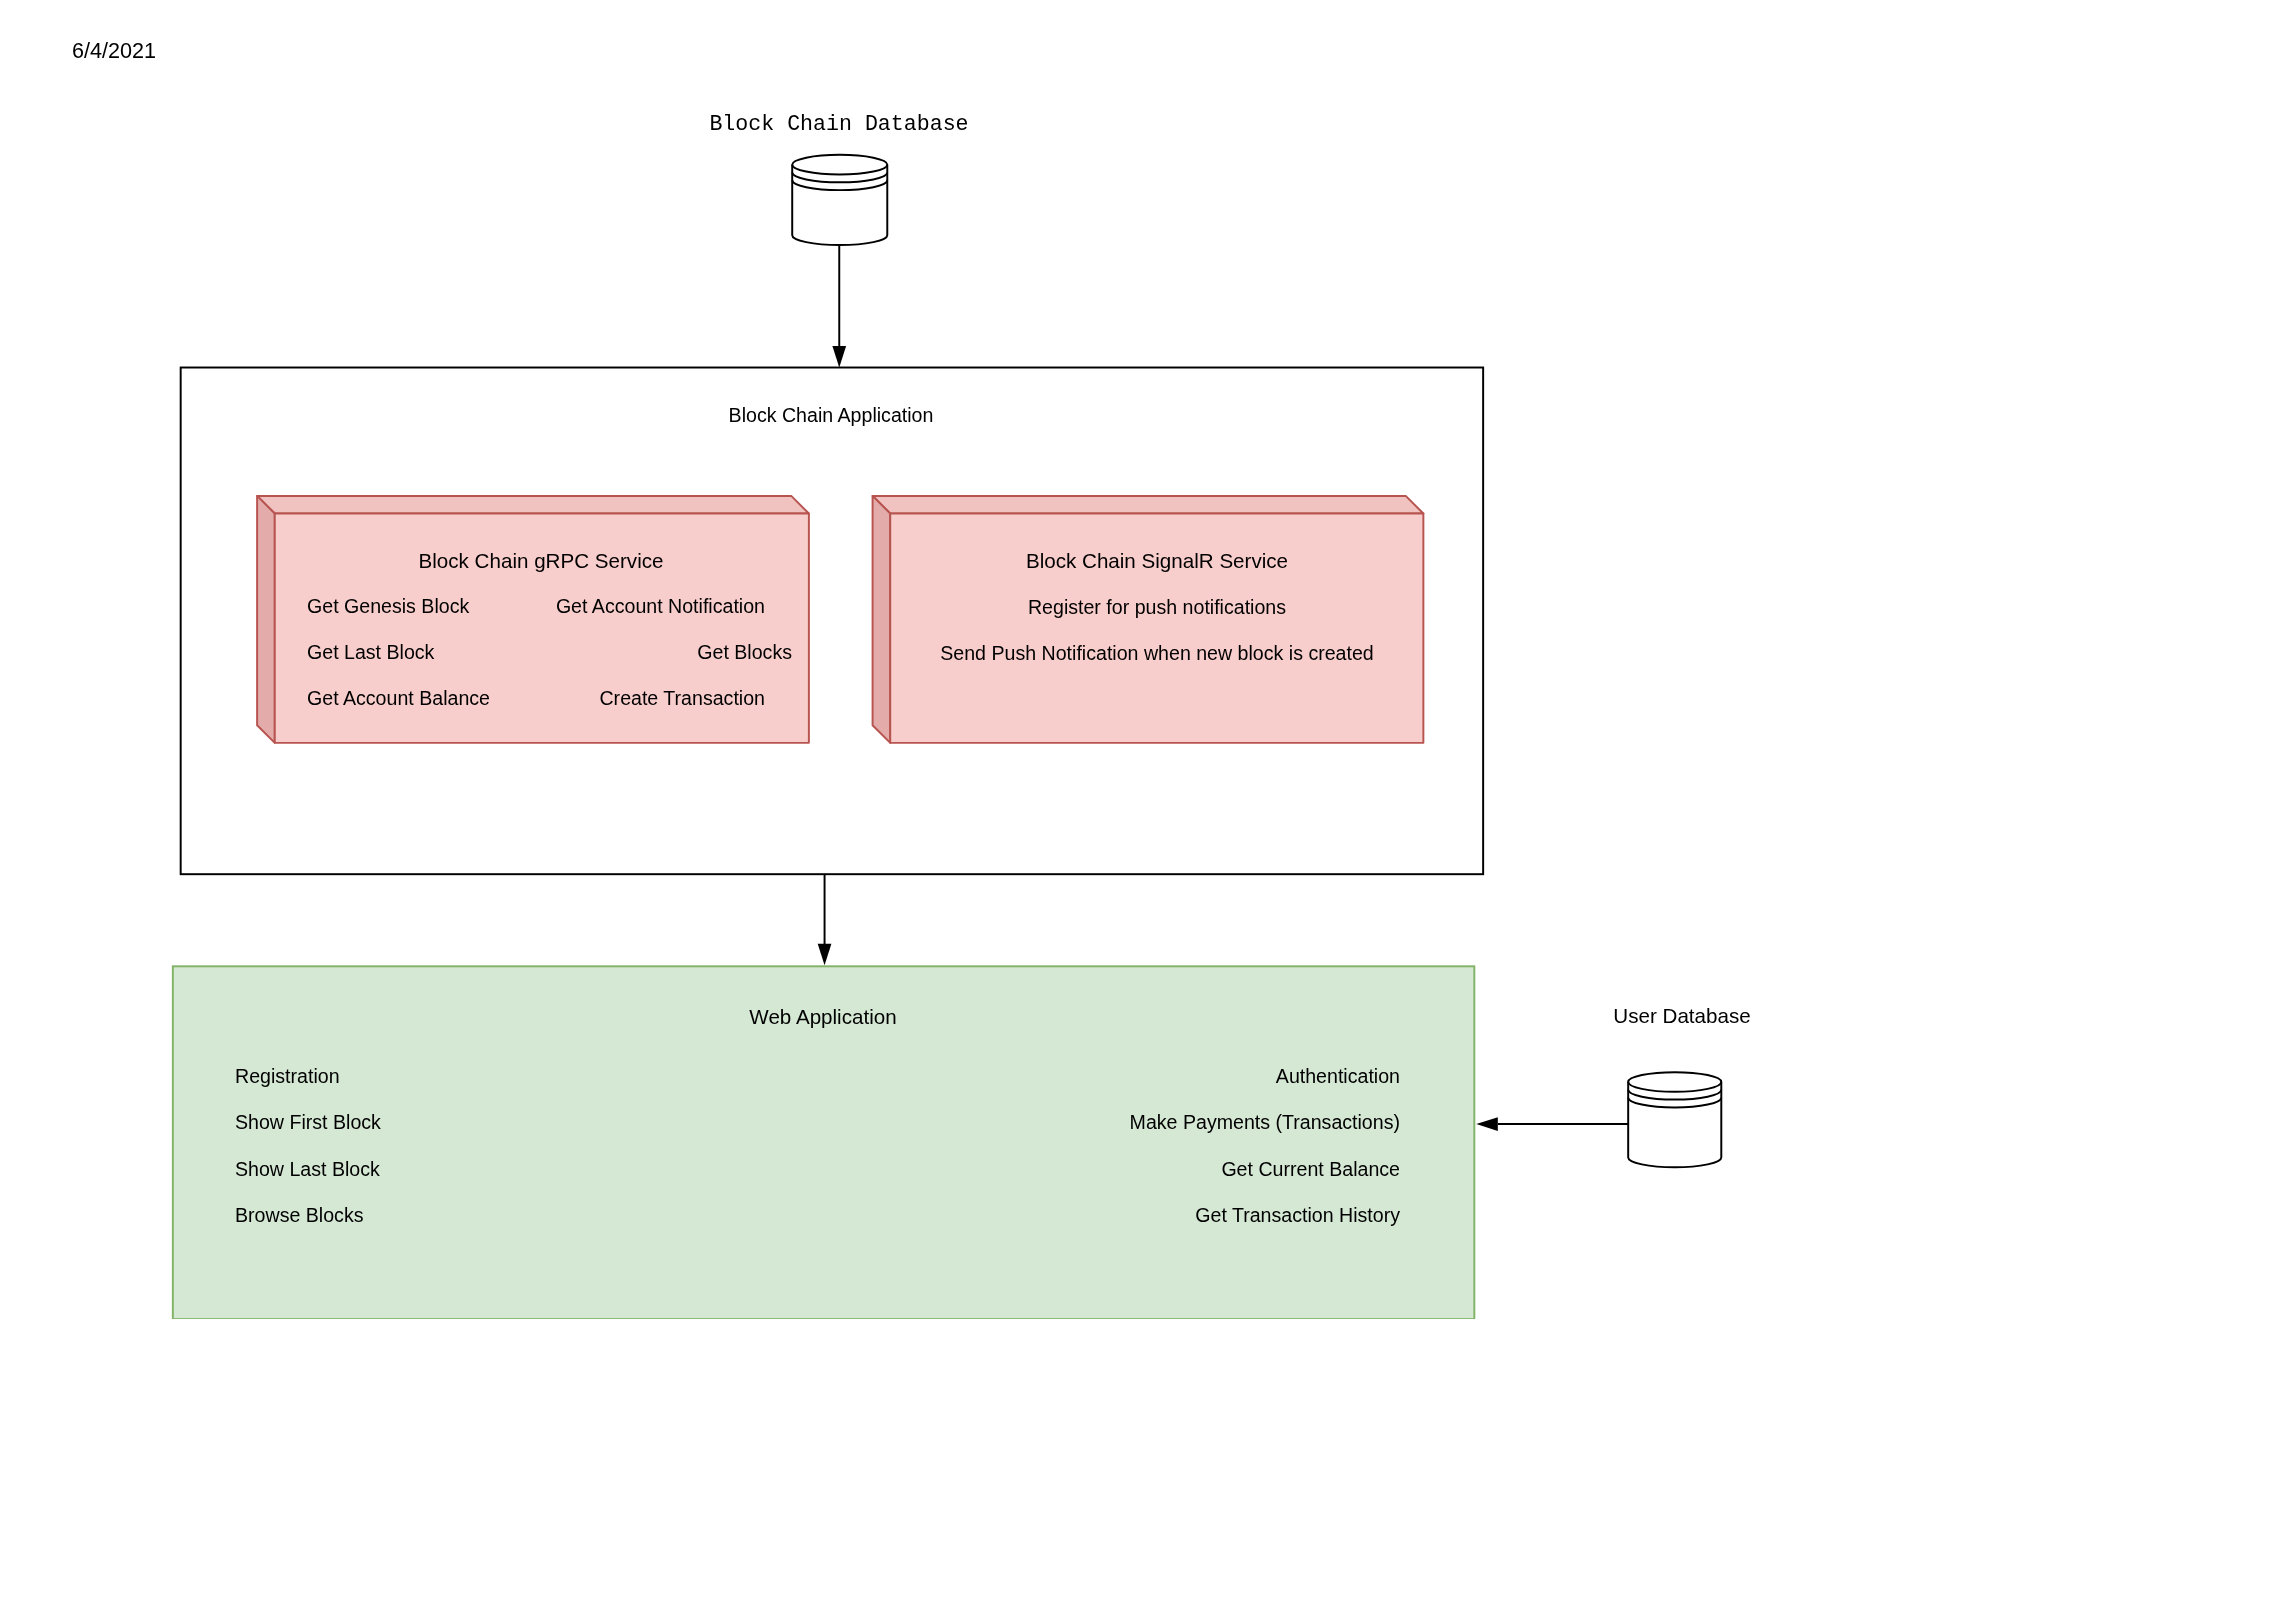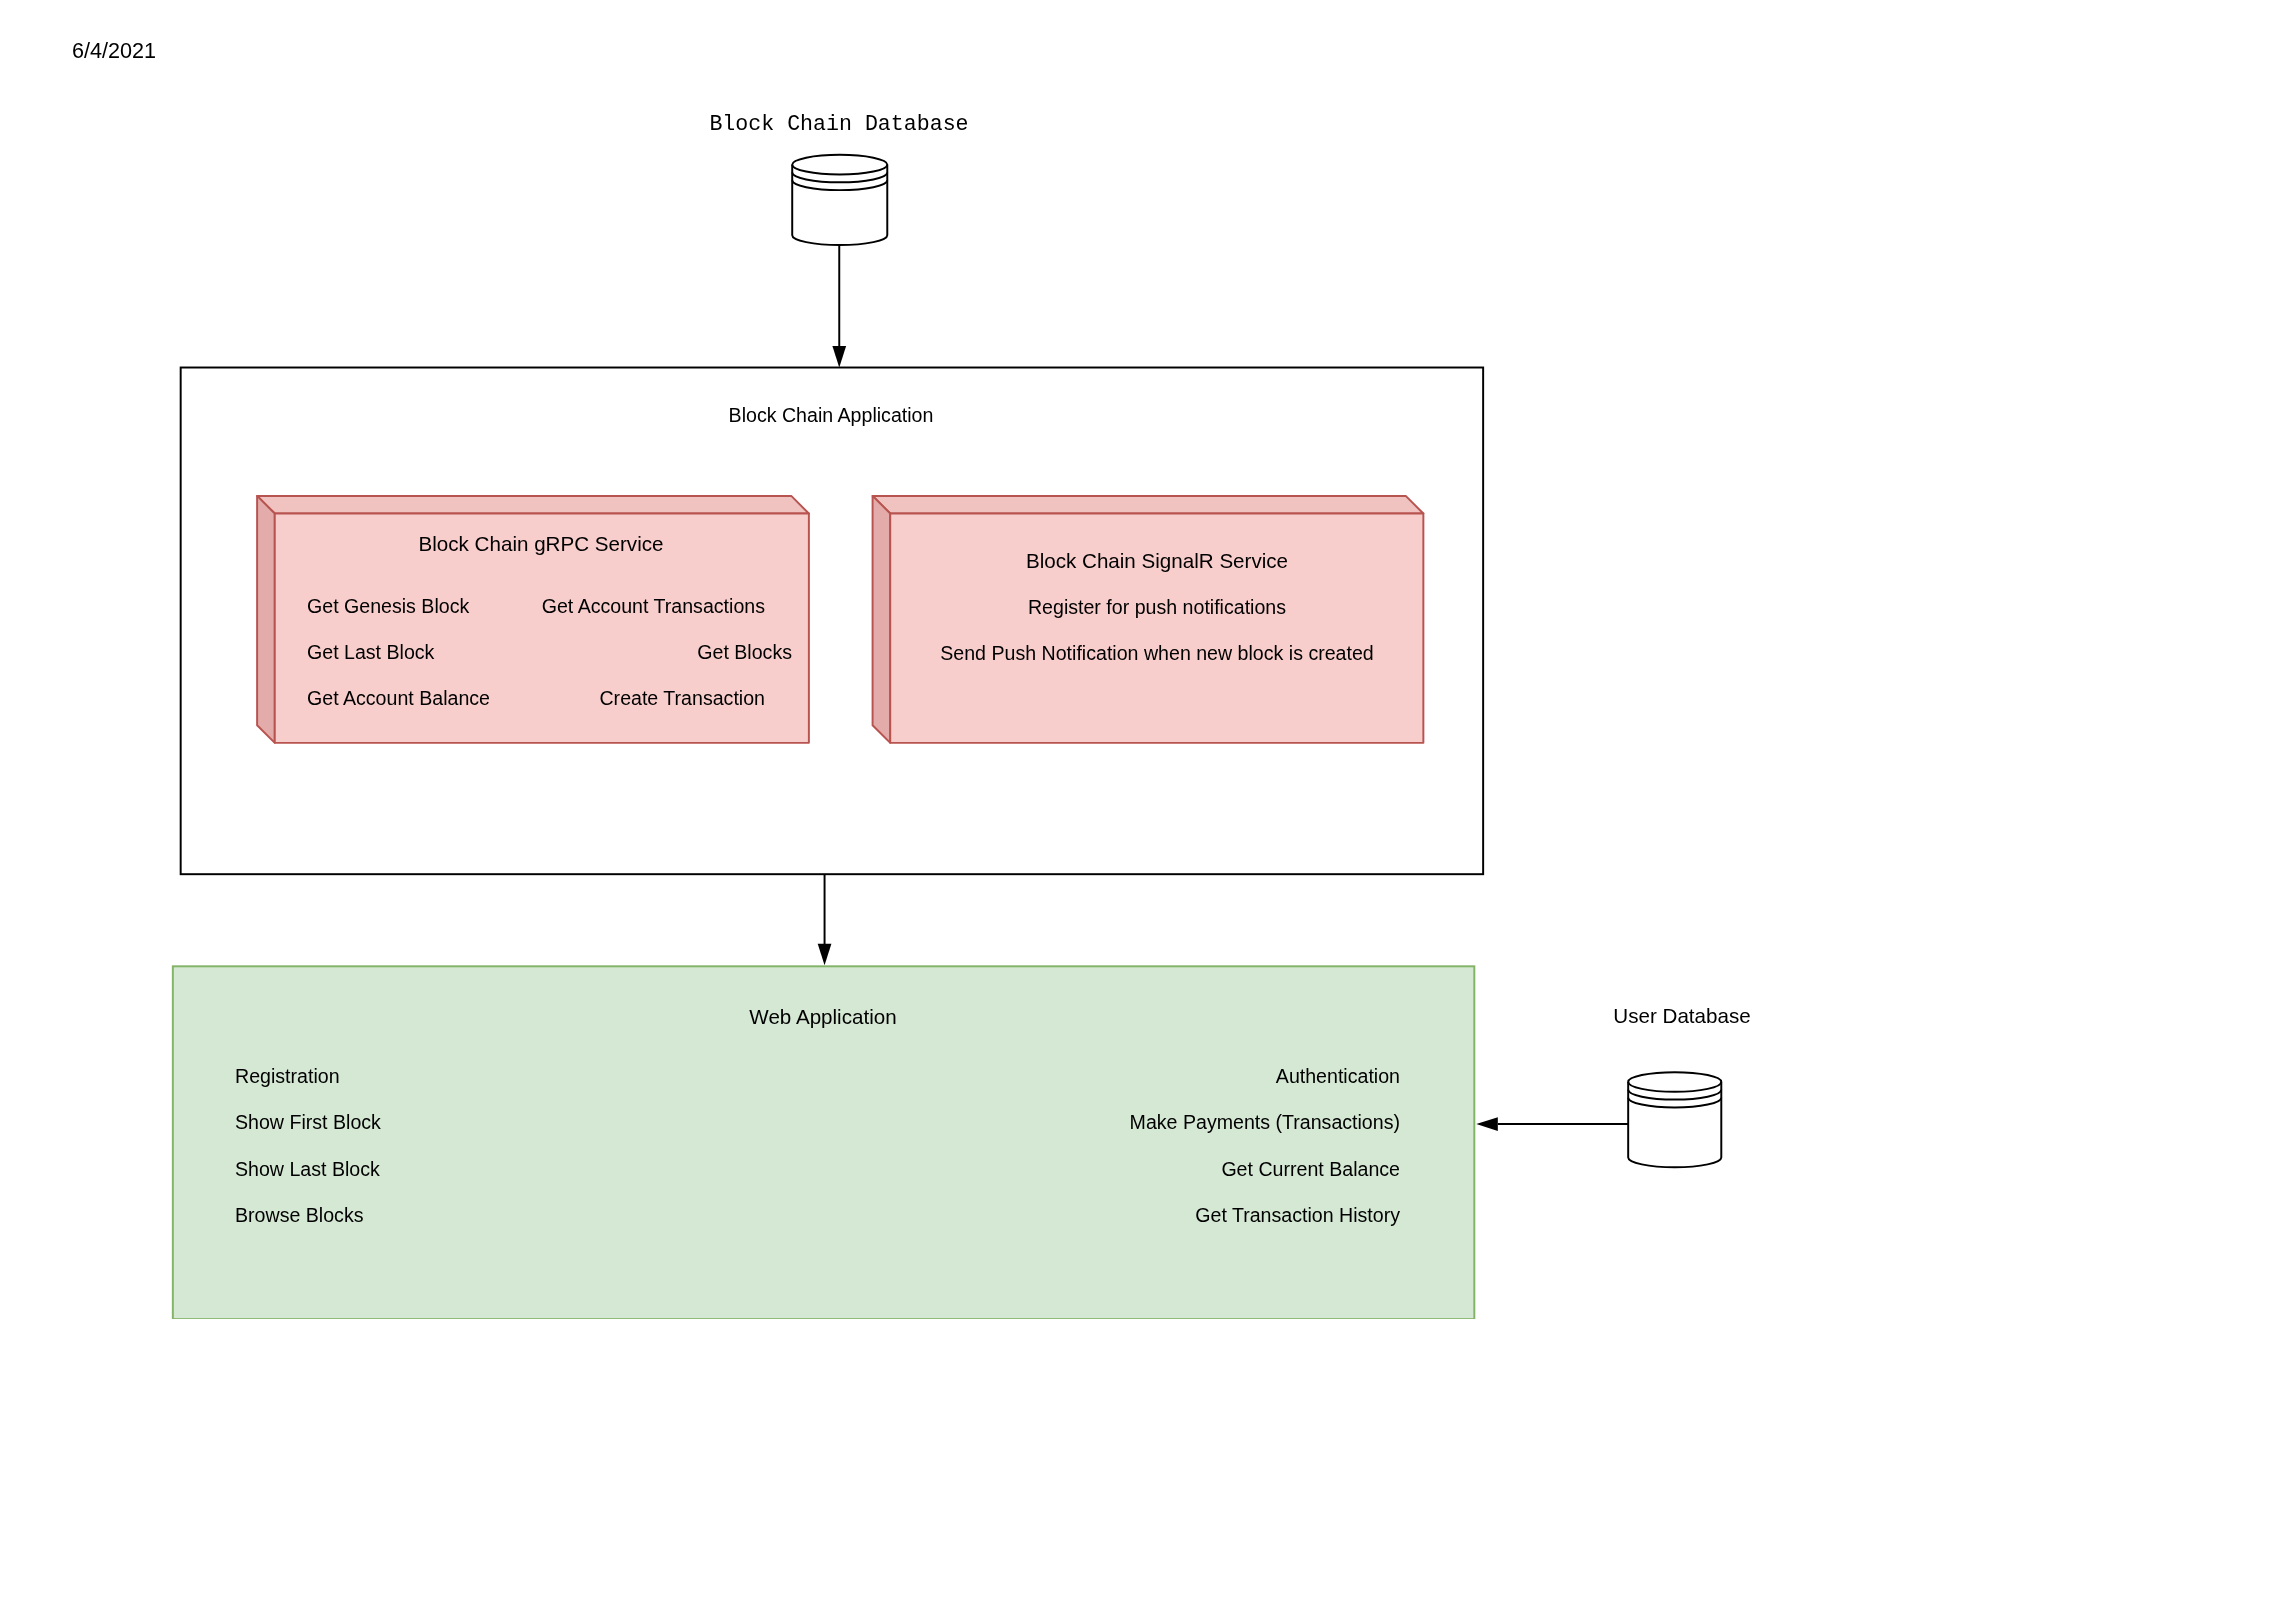--- a/index.html
+++ b/index.html
@@ -76,25 +76,25 @@
       <polygon points="1506,1147 1528,1140 1528,1154" fill="#000000"></polygon>
     </g>
   </svg>
 
   <div class="lbl big" style="left:72px; top:40px;">6/4/2021</div>
 
   <div class="lbl big center" style="left:839px; top:114px;font-family:Liberation Mono, monospace;">Block Chain Database</div>
 
   <div class="lbl center" style="left:831px; top:406px;">Block Chain Application</div>
 
-  <div class="lbl title center" style="left:541px; top:534px;">Block Chain gRPC Service</div>
+  <div class="lbl title center" style="left:541px; top:551px;">Block Chain gRPC Service</div>
   <div class="lbl" style="left:307px; top:597px;">Get Genesis Block</div>
   <div class="lbl" style="left:307px; top:643px;text-align:center;">Get Last Block</div>
   <div class="lbl" style="left:307px; top:689px;">Get Account Balance</div>
-  <div class="lbl rightal" style="left:765px; top:597px;">Get Account Transactions</div>
+  <div class="lbl rightal" style="left:765px; top:597px;">Get Account Notification</div>
   <div class="lbl rightal" style="left:792px; top:643px;">Get Blocks</div>
   <div class="lbl rightal" style="left:765px; top:689px;">Create Transaction</div>
 
   <div class="lbl title center" style="left:1157px; top:551px;">Block Chain SignalR Service</div>
   <div class="lbl center" style="left:1157px; top:598px;">Register for push notifications</div>
   <div class="lbl center" style="left:1157px; top:644px;">Send Push Notification when new block is created</div>
 
   <div class="lbl title center" style="left:823px; top:1007px;">Web Application</div>
   <div class="lbl" style="left:235px; top:1067px;">Registration</div>
   <div class="lbl" style="left:235px; top:1113px;">Show First Block</div>

